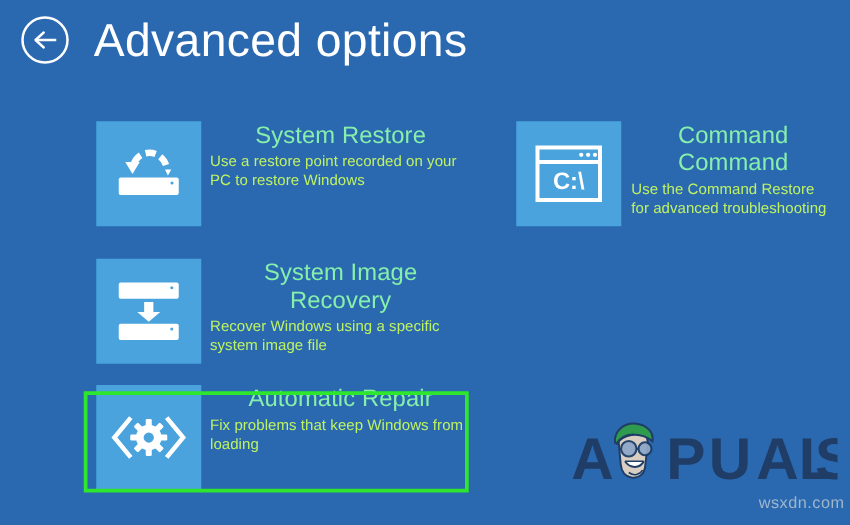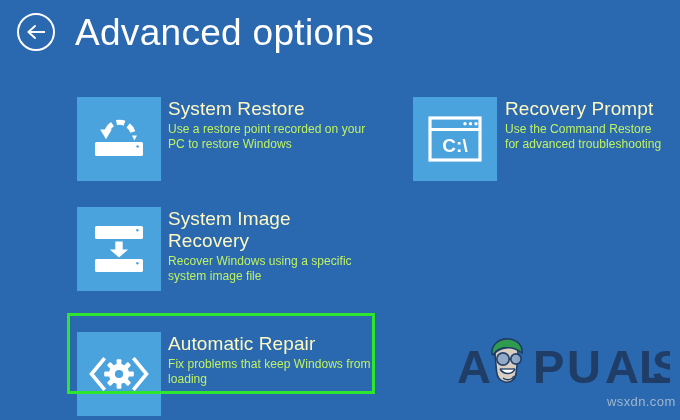--- a/index.html
+++ b/index.html
@@ -61,38 +61,39 @@
     transform:translate(-50%,-50%);
   }
   .opt-text {
     margin-left:7px;
     padding-top:1px;
   }
   .opt-title {
     font-size:19px;
     font-weight:300;
     line-height:22px;
-    color:#fef9c3;
+    color:#86efac;
     letter-spacing:0.1px;
     white-space:pre-line;
+    text-align:center;
   }
   .opt-desc {
     font-size:12px;
     font-weight:400;
     line-height:15px;
     color:#bef264;
     margin-top:2px;
     letter-spacing:0.05px;
   }
 
   
   #opt-system-restore { left:77px;  top:97px;  width:300px; }
   #opt-command-prompt { left:413px; top:97px;  width:255px; }
   #opt-system-image   { left:77px;  top:207px; width:300px; }
-  #opt-automatic-repair { left:77px; top:332px; width:300px; }
+  #opt-automatic-repair { left:77px; top:308px; width:300px; }
 
   #opt-command-prompt .opt-text { margin-left:8px; }
 
   
   #highlight-box {
     position:absolute;
     left:67px; top:313px;
     width:308px; height:81px;
     border:3px solid #2ee62e;
     pointer-events:none;
@@ -167,21 +168,21 @@
         <rect x="2" y="2" width="50" height="42" fill="none" stroke="#ffffff" stroke-width="3.2"></rect>
         <path d="M2 13.5 H52" stroke="#ffffff" stroke-width="3.2"></path>
         <circle cx="37" cy="7.8" r="1.7" fill="#ffffff"></circle>
         <circle cx="42.5" cy="7.8" r="1.7" fill="#ffffff"></circle>
         <circle cx="48" cy="7.8" r="1.7" fill="#ffffff"></circle>
         <text x="27" y="35.5" font-family="Liberation Sans, sans-serif" font-size="19" font-weight="bold" fill="#ffffff" text-anchor="middle">C:\</text>
       </svg>
     </span>
   </div>
   <div class="opt-text">
-    <div class="opt-title">Recovery Prompt</div>
+    <div class="opt-title">Command Command</div>
     <div class="opt-desc">Use the Command Restore for advanced troubleshooting</div>
   </div>
 </div>
 
 <div class="option" id="opt-system-image">
   <div class="opt-tile">
     <span>
       <svg width="50" height="50" viewBox="0 0 50 50">
         <rect x="1" y="2" width="48" height="13" rx="1.6" fill="#ffffff"></rect>
         <circle cx="43.4" cy="6.2" r="1.2" fill="#4aa3dd"></circle>

